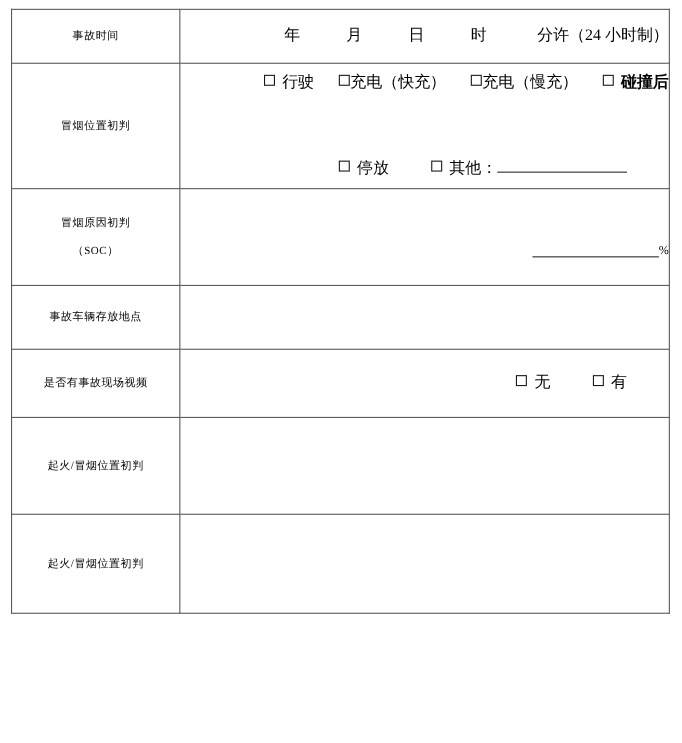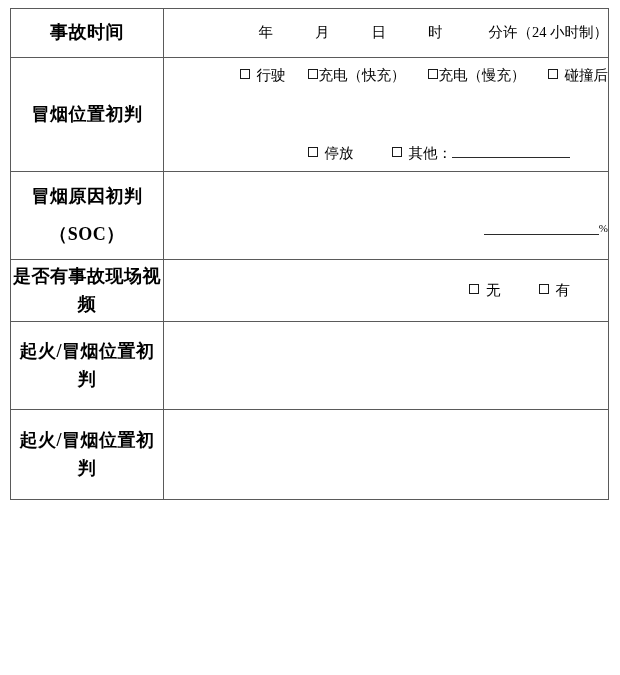--- a/index.html
+++ b/index.html
@@ -35,23 +35,23 @@
     border: 1px solid #5a5a5a;
     padding: 0;
     vertical-align: middle;
   }
 
   col.label-col { width: 153px; }
   col.value-col { width: 445px; }
 
   td.label-cell {
     text-align: center;
-    font-weight: bold;
+    font-weight: normal;
     font-family: "Liberation Serif", "DejaVu Serif", serif;
-    font-size: 18px;
+    font-size: 10px;
     letter-spacing: 0.5px;
     line-height: 1.55;
     padding: 0 4px;
   }
 
   td.value-cell {
     text-align: right;
     font-size: 14.5px;
     font-family: "Liberation Serif", "DejaVu Serif", serif;
     padding-left: 12px;
@@ -100,21 +100,21 @@
     box-sizing: border-box;
   }
   .chk.tight { margin-right: 1px; }
 
   .opt {
     display: inline-block;
     white-space: nowrap;
   }
 
   .state-line-1 .opt { margin-right: 22px; }
-  .state-line-1 .opt:last-child { margin-right: 0; }
+  .state-line-1 .opt:last-child { margin-right: 0; font-weight: bold; }
   .state-line-2 { margin-top: 26px; }
   .state-line-2 .opt { margin-right: 38px; margin-top: 29px; }
 
   .blank {
     display: inline-block;
     border-bottom: 1.2px solid #2b2b2b;
     vertical-align: baseline;
   }
   .blank.w-other { width: 118px; }
   .blank.w-soc   { width: 115px; }
@@ -174,20 +174,26 @@
         <td class="label-cell">
           <span>冒烟原因初判</span>
           <span class="label-line2">（SOC）</span>
         </td>
         <td class="value-cell">
           <span class="soc-inner"><span class="blank w-soc"></span><span class="pct">%</span></span>
         </td>
       </tr>
 
 
+      <tr class="r-storage">
+        <td class="label-cell">
+          <span>事故车辆存放地点</span>
+        </td>
+        <td class="value-cell empty-cell"></td>
+      </tr>
 
       <tr class="r-video">
         <td class="label-cell">
           <span>是否有事故现场视频</span>
         </td>
         <td class="value-cell video-row">
           <span class="opt"><span class="chk"></span><span>无</span></span><span class="opt"><span class="chk"></span><span>有</span></span>
         </td>
       </tr>
 

